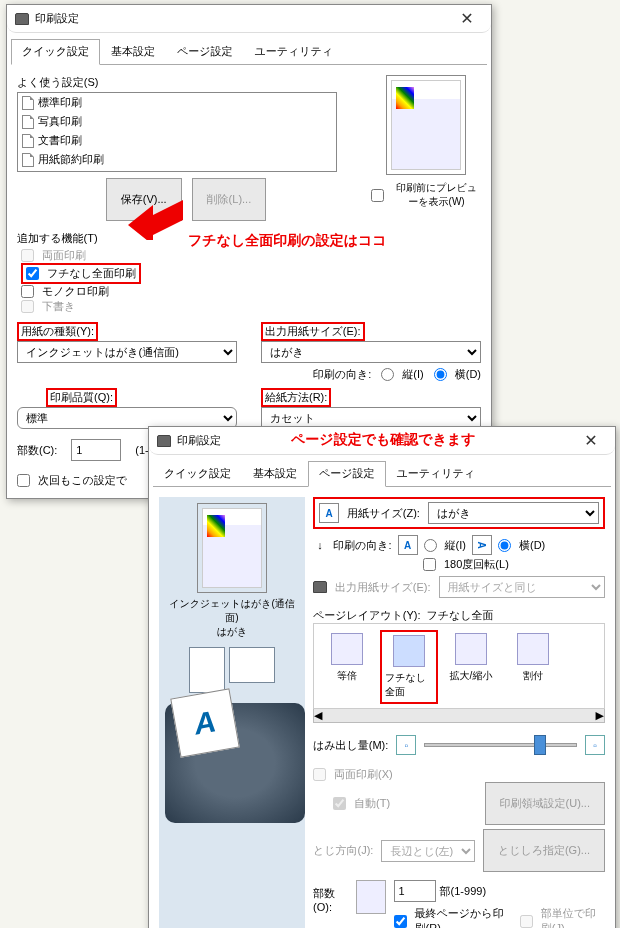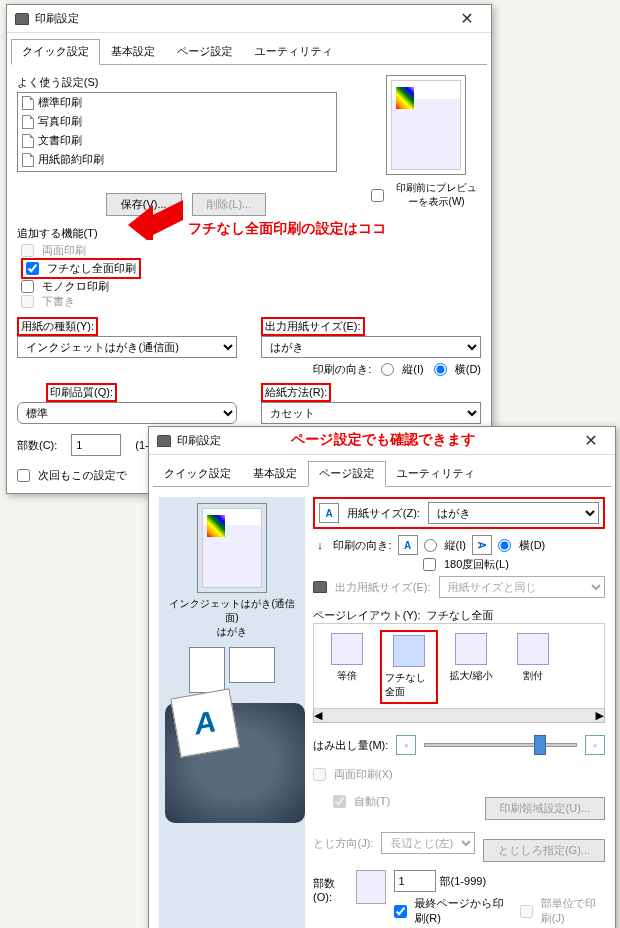--- a/index.html
+++ b/index.html
@@ -1,28 +1,28 @@
 <!DOCTYPE html>
 <html><head>
 <meta charset="utf-8">
 <style>
   * { box-sizing: border-box; margin: 0; padding: 0; font-family: "Meiryo", "Yu Gothic", sans-serif; font-size: 11px; }
   body { background: #f5f5ef; width: 620px; height: 928px; position: relative; }
   .dialog { position: absolute; background: #fff; border: 1px solid #888; box-shadow: 2px 2px 8px rgba(0,0,0,0.3); }
-  .titlebar { display: flex; align-items: center; justify-content: space-between; height: 28px; padding: 0 4px 0 8px; background: #fff; border-bottom: 1px solid #ddd; }
+  .titlebar { display: flex; align-items: center; justify-content: space-between; height: 28px; padding: 0 4px 0 8px; background: #fff; border-bottom: 1px solid #ddd; border-radius: 9px; }
   .titlebar-left { display: flex; align-items: center; gap: 6px; }
   .close-x { width: 40px; height: 26px; display: flex; align-items: center; justify-content: center; font-size: 16px; color: #333; }
   .tabs { display: flex; border-bottom: 1px solid #aaa; margin: 4px 4px 0 4px; padding-top: 2px; gap: 0; }
   .tab { padding: 4px 10px; cursor: pointer; border: 1px solid transparent; }
   .tab.active { border: 1px solid #aaa; border-bottom: 1px solid #fff; margin-bottom: -1px; background: #fff; }
   .content { padding: 10px; }
   .group-label { margin-bottom: 2px; }
   .listbox { width: 320px; height: 80px; border: 1px solid #888; overflow-y: scroll; background: #fff; }
   .listbox-item { padding: 2px 4px; display: flex; gap: 4px; align-items: center; cursor: pointer; }
-  .btn { padding: 3px 14px; border: 1px solid #999; background: #e9e9e9; cursor: pointer; margin-top: 15px; }
+  .btn { padding: 13px 14px; border: 1px solid #999; background: #e9e9e9; cursor: pointer; }
   .btn:disabled { color: #999; }
   .row { display: flex; align-items: center; gap: 6px; }
   .preview { width: 80px; height: 100px; border: 1px solid #888; padding: 4px; display: flex; flex-direction: column; }
   .preview-page { flex: 1; background: linear-gradient(#fff 0%, #fff 20%, #eef 20%, #eef 100%); border: 1px solid #ccc; position: relative; }
   .rainbow { width: 18px; height: 22px; position: absolute; top: 6px; left: 4px; background: linear-gradient(45deg, red, orange, yellow, green, blue, violet); }
   select, input[type=text] { border: 1px solid #888; padding: 2px 4px; height: 22px; background: #fff; }
   input[type=checkbox] { margin-right: 2px; }
   .redbox { border: 2px solid #e00; }
   .callout { color: #e00; font-weight: bold; font-size: 14px; position: absolute; }
   .arrow { position: absolute; color: #e00; }
@@ -169,21 +169,21 @@
     <div class="row" style="margin-top:12px;">
       <input type="checkbox" style="">
       <span>次回もこの設定で</span>
     </div>
   </div>
 </div>
 
 <svg class="arrow" style="left:128px; top:190px; width:60px; height:50px;" viewBox="0 0 60 50">
   <polygon points="0,35 25,15 25,25 55,10 55,30 25,45 25,55" fill="#e00"></polygon>
 </svg>
-<div class="callout" style="left:188px; top:220px;">フチなし全面印刷の設定はココ</div>
+<div class="callout" style="left:188px; top:232px;">フチなし全面印刷の設定はココ</div>
 
 <div class="dialog" style="left:148px; top:426px; width:468px;">
   <div class="titlebar">
     <div class="titlebar-left">
       <span class="printer-icon"></span>
       <span>印刷設定</span>
     </div>
     <div class="close-x">✕</div>
   </div>
   <div class="callout" style="left:142px; top:4px;">ページ設定でも確認できます</div>

